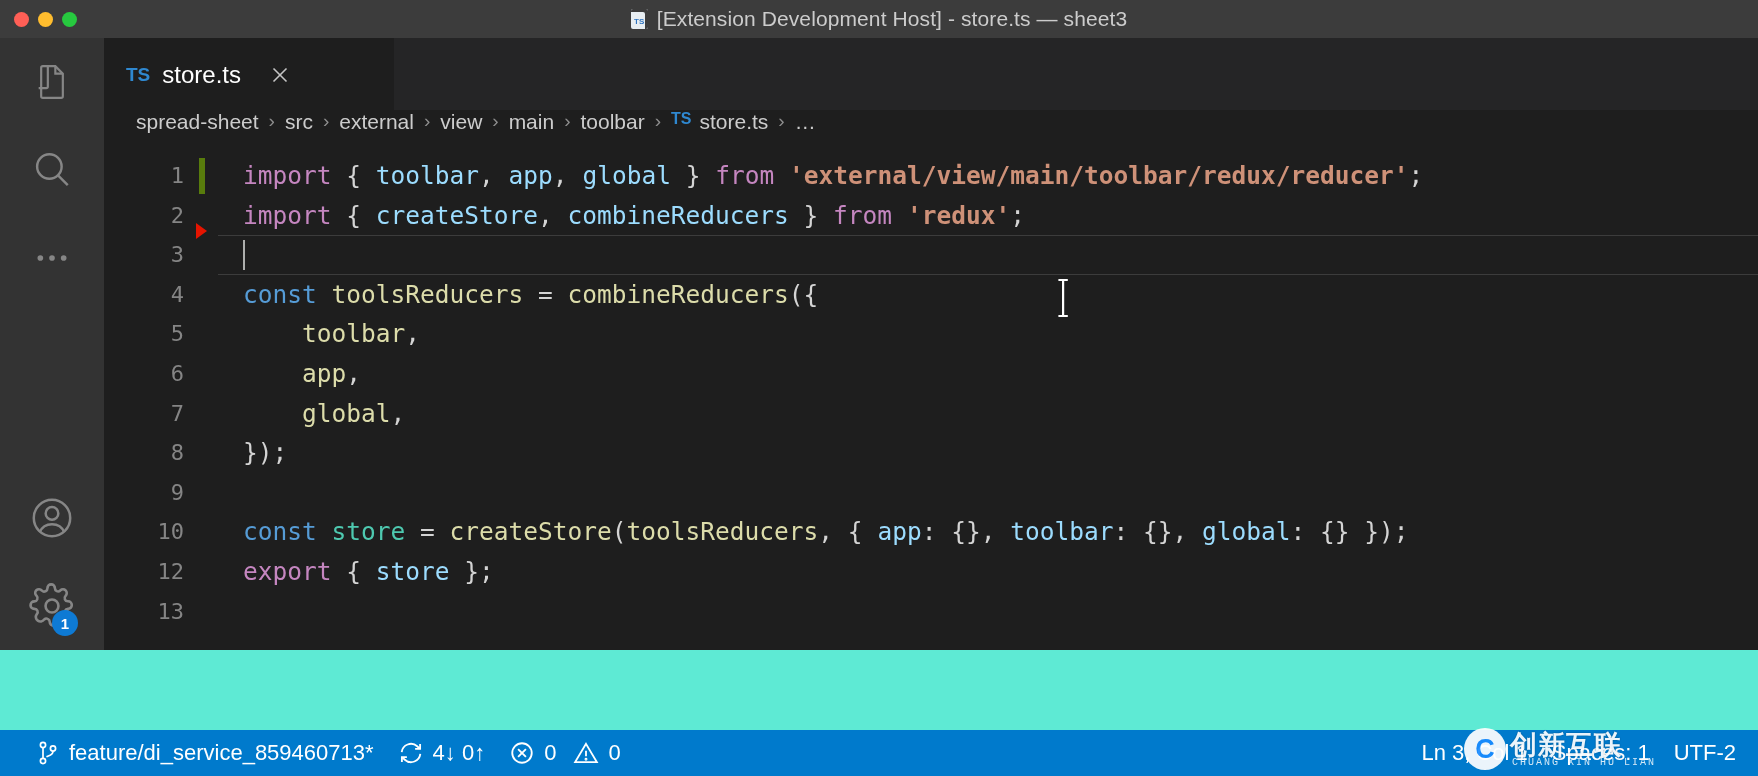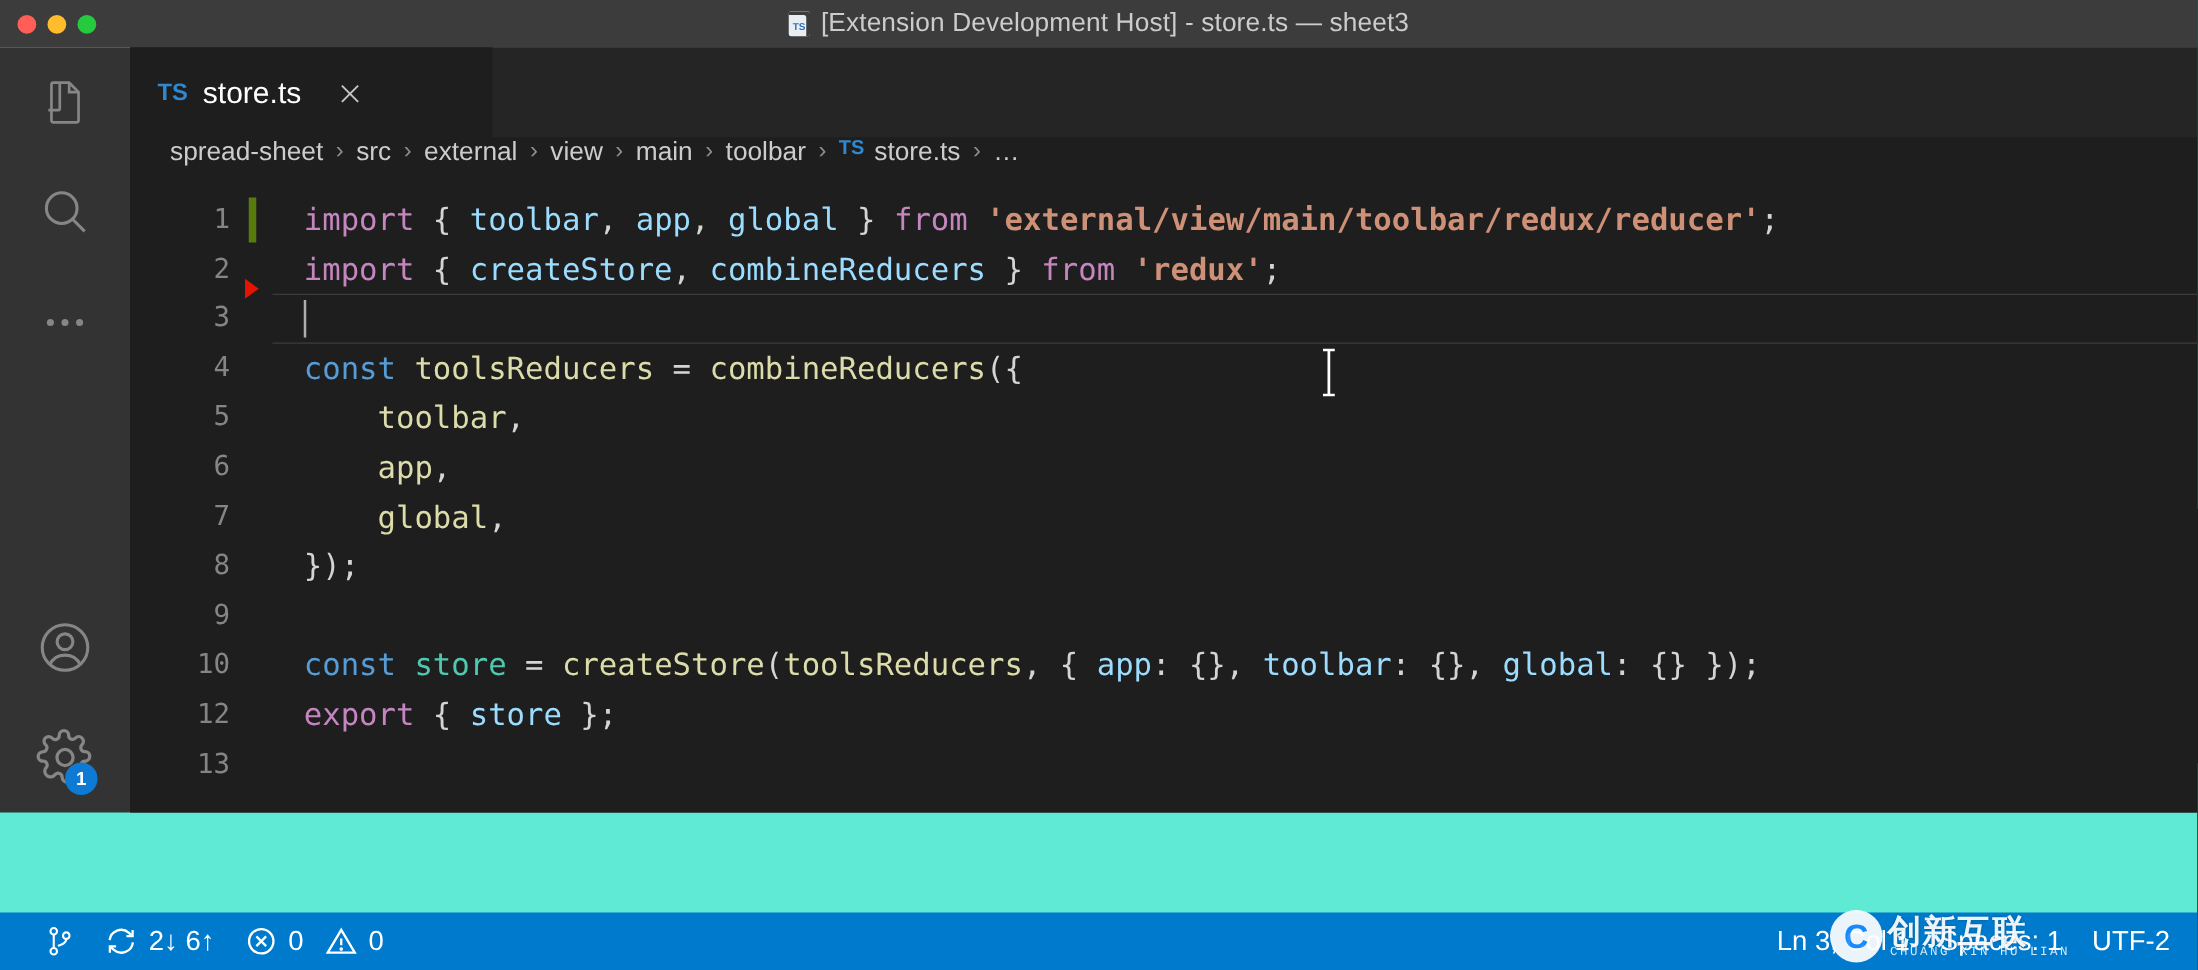--- a/index.html
+++ b/index.html
@@ -416,32 +416,33 @@
     <div class="sb-item">
       <span class="sb-icon">
         <svg width="24" height="26" viewBox="0 0 24 26" fill="none" stroke="#ffffff" stroke-width="1.7">
           <circle cx="7" cy="5" r="2.6"></circle>
           <circle cx="7" cy="21" r="2.6"></circle>
           <circle cx="17" cy="8.5" r="2.6"></circle>
           <path d="M7 7.8v10.5"></path>
           <path d="M17 11.2c0 4-4 4.3-6.6 5.6"></path>
         </svg>
       </span>
+      <span>feature/di_service_859460713*</span>
     </div>
 
     <div class="sb-item">
       <span class="sb-icon">
         <svg width="26" height="26" viewBox="0 0 24 24" fill="none" stroke="#ffffff" stroke-width="1.7">
           <path d="M3.4 11.2a8.6 8.6 0 0 1 14.3-5.4l2.4 2.2"></path>
           <path d="M20.6 12.8a8.6 8.6 0 0 1-14.3 5.4l-2.4-2.2"></path>
           <path d="M20.4 3.6v4.6h-4.6"></path>
           <path d="M3.6 20.4v-4.6h4.6"></path>
         </svg>
       </span>
-      <span>2↓ 6↑</span>
+      <span>4↓ 0↑</span>
     </div>
 
     <div class="sb-item">
       <span class="sb-icon">
         <svg width="26" height="26" viewBox="0 0 24 24" fill="none" stroke="#ffffff" stroke-width="1.7">
           <circle cx="12" cy="12" r="9"></circle>
           <line x1="8.4" y1="8.4" x2="15.6" y2="15.6"></line>
           <line x1="15.6" y1="8.4" x2="8.4" y2="15.6"></line>
         </svg>
       </span>

